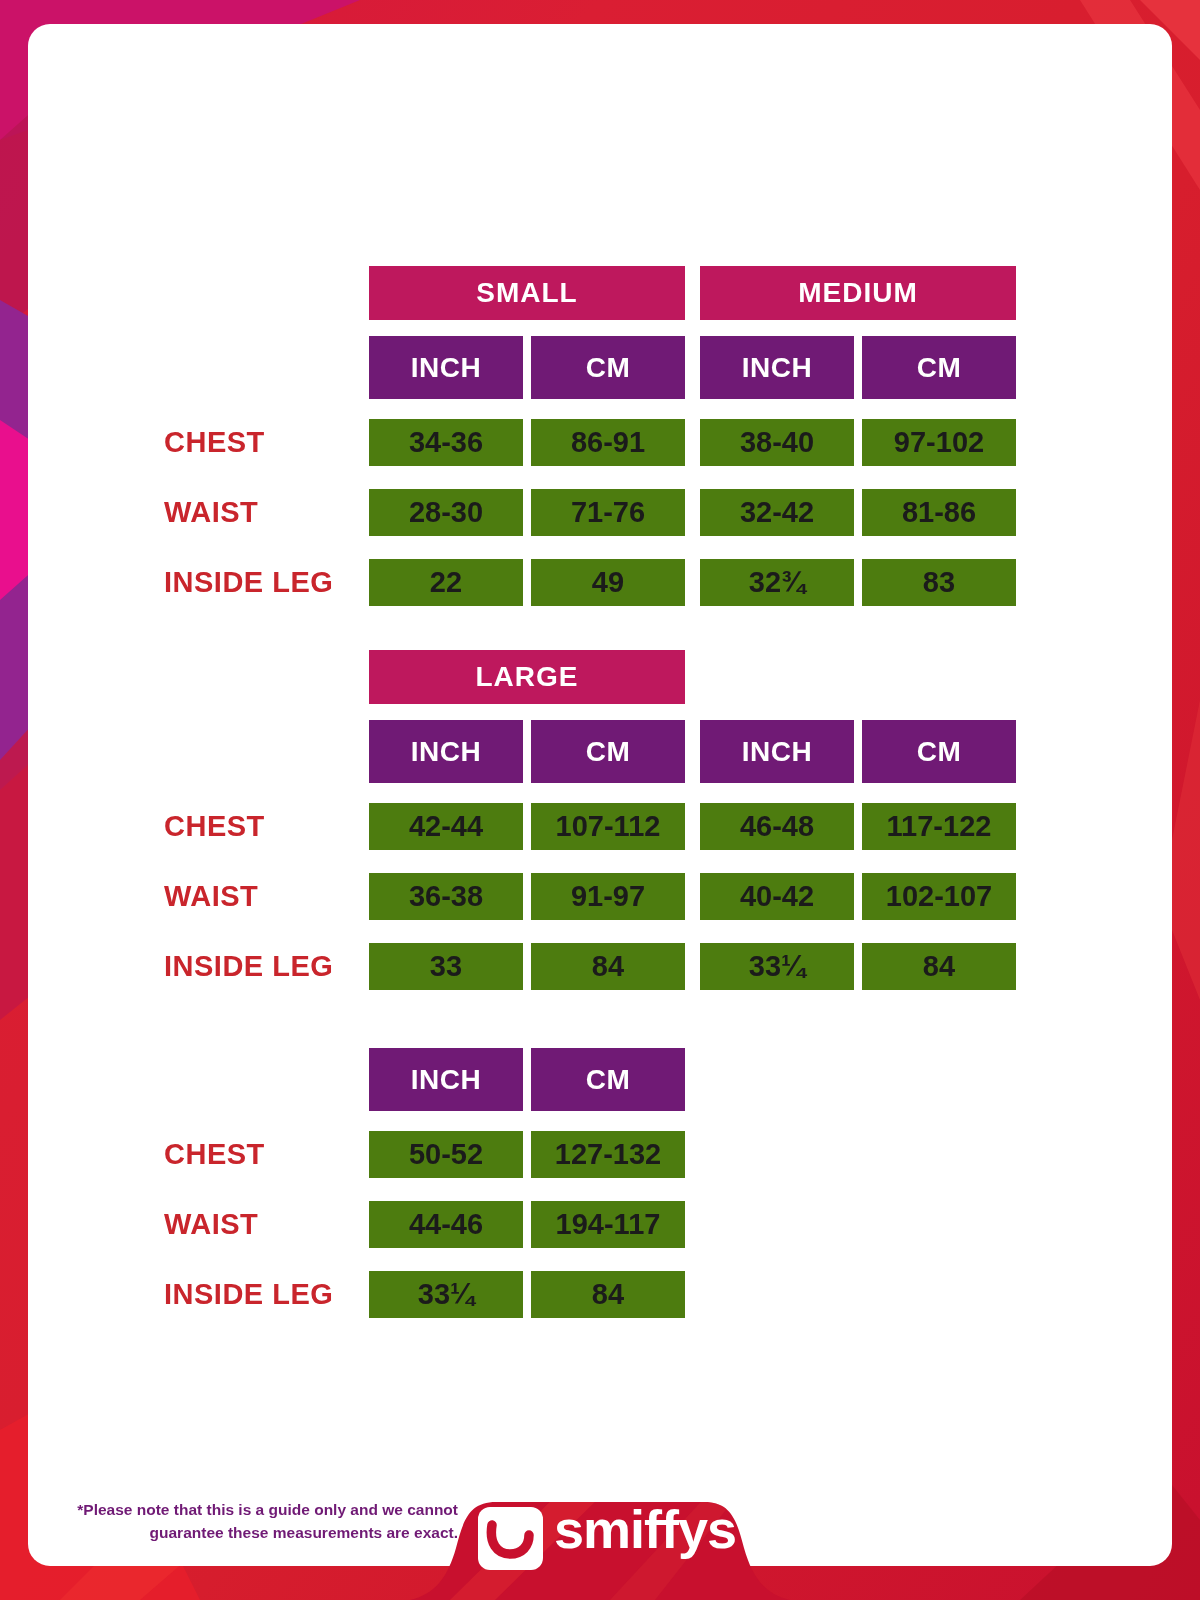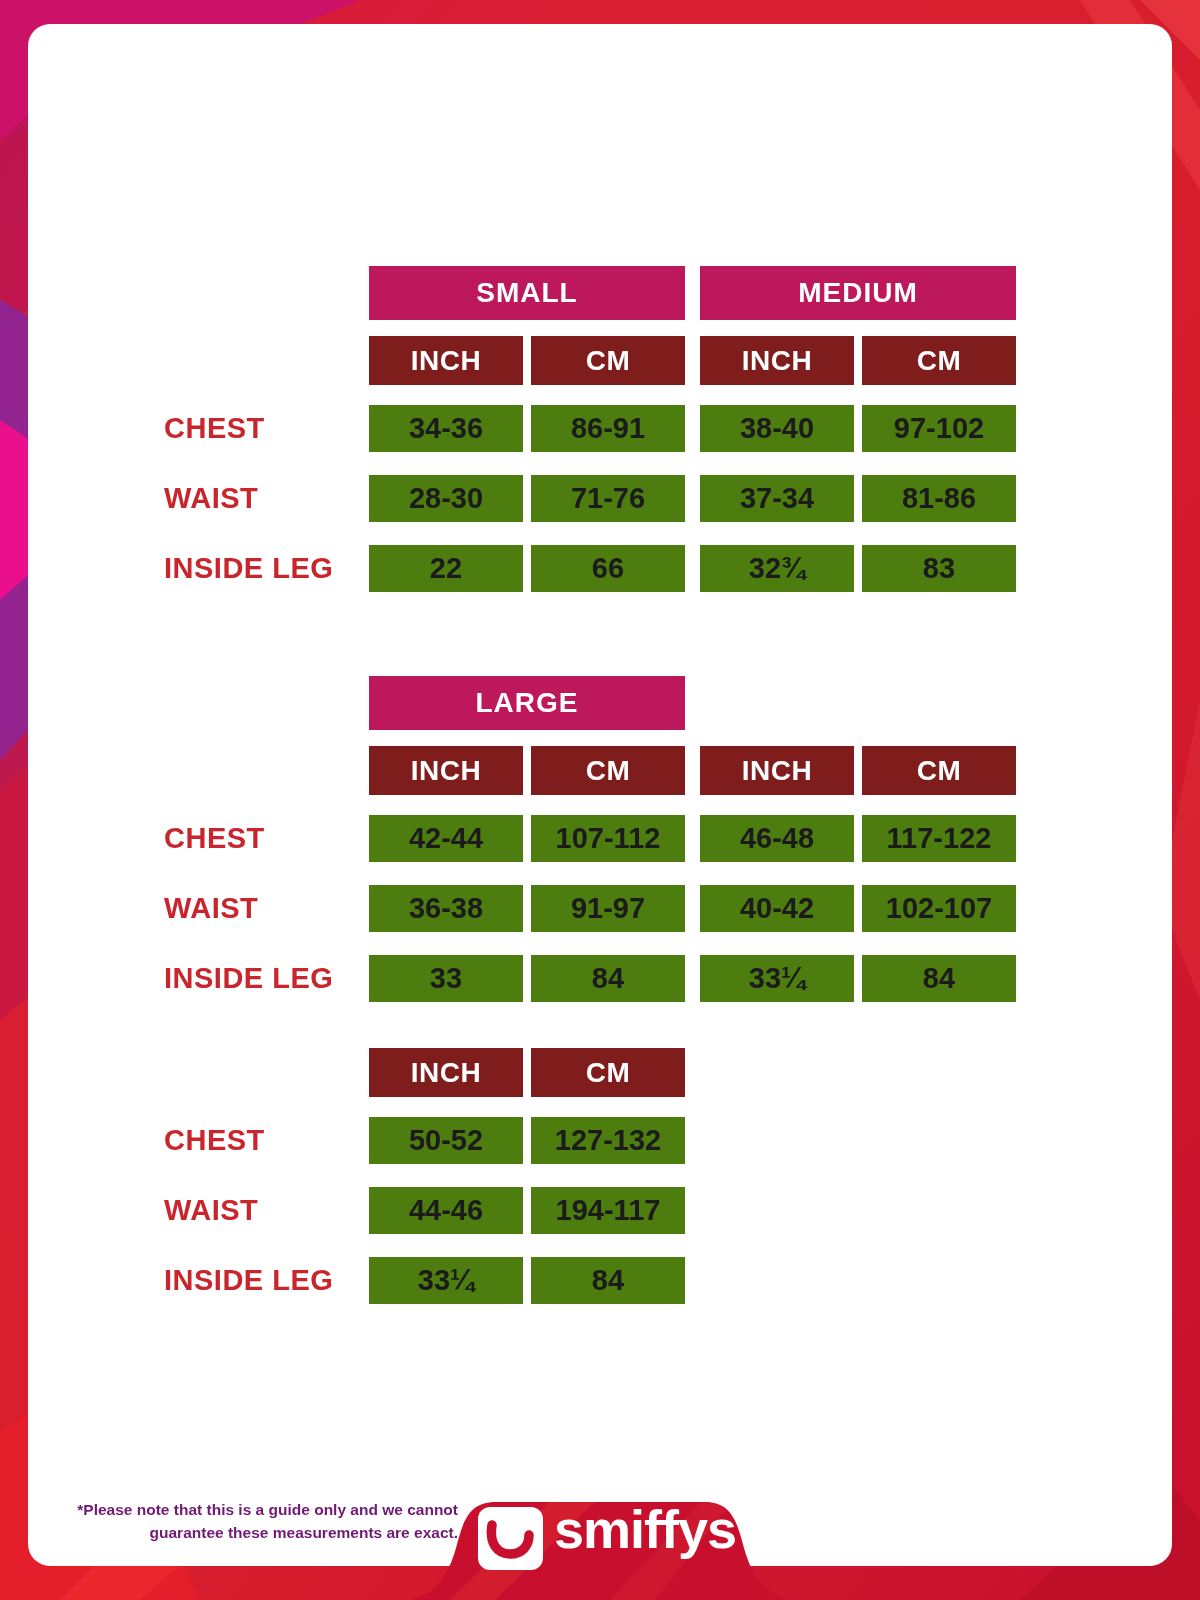--- a/index.html
+++ b/index.html
@@ -44,22 +44,22 @@
   .size-header {
     width:316px; height:54px; margin-right:15px;
     background:#be185d; color:#ffffff;
     font-size:28px; font-weight:bold; letter-spacing:1px;
     display:flex; align-items:center; justify-content:center;
   }
   .size-header:last-child { margin-right:0; }
 
   .unit-row { margin-bottom:20px; }
   .unit-header {
-    width:154px; height:49px; margin-right:8px;
-    background:#7f1d1d; color:#ffffff;
+    width:154px; height:63px; margin-right:8px;
+    background:#701a75; color:#ffffff;
     font-size:28px; font-weight:bold; letter-spacing:0.5px;
     display:flex; align-items:center; justify-content:center;
   }
   .gap-big { margin-right:15px !important; }
 
   .data-row { margin-bottom:23px; }
   .row-label {
     color:#c9252c; font-size:29px; font-weight:bold;
     display:flex; align-items:center; letter-spacing:0.5px;
   }
@@ -139,33 +139,33 @@
       <div class="row-label">CHEST</div>
       <div class="cell">34-36</div>
       <div class="cell gap-big">86-91</div>
       <div class="cell">38-40</div>
       <div class="cell">97-102</div>
     </div>
     <div class="tr data-row">
       <div class="row-label">WAIST</div>
       <div class="cell">28-30</div>
       <div class="cell gap-big">71-76</div>
-      <div class="cell">37-34</div>
+      <div class="cell">32-42</div>
       <div class="cell">81-86</div>
     </div>
     <div class="tr data-row">
       <div class="row-label">INSIDE LEG</div>
       <div class="cell">22</div>
-      <div class="cell gap-big">66</div>
+      <div class="cell gap-big">49</div>
       <div class="cell">32¾</div>
       <div class="cell">83</div>
     </div>
   </div>
 
-  <div class="size-table" style="top:652px">
+  <div class="size-table" style="top:626px">
     <div class="tr header-row">
       <div class="spacer"></div>
       <div class="size-header">LARGE</div>
     </div>
     <div class="tr unit-row">
       <div class="spacer"></div>
       <div class="unit-header">INCH</div>
       <div class="unit-header gap-big">CM</div>
       <div class="unit-header">INCH</div>
       <div class="unit-header">CM</div>

